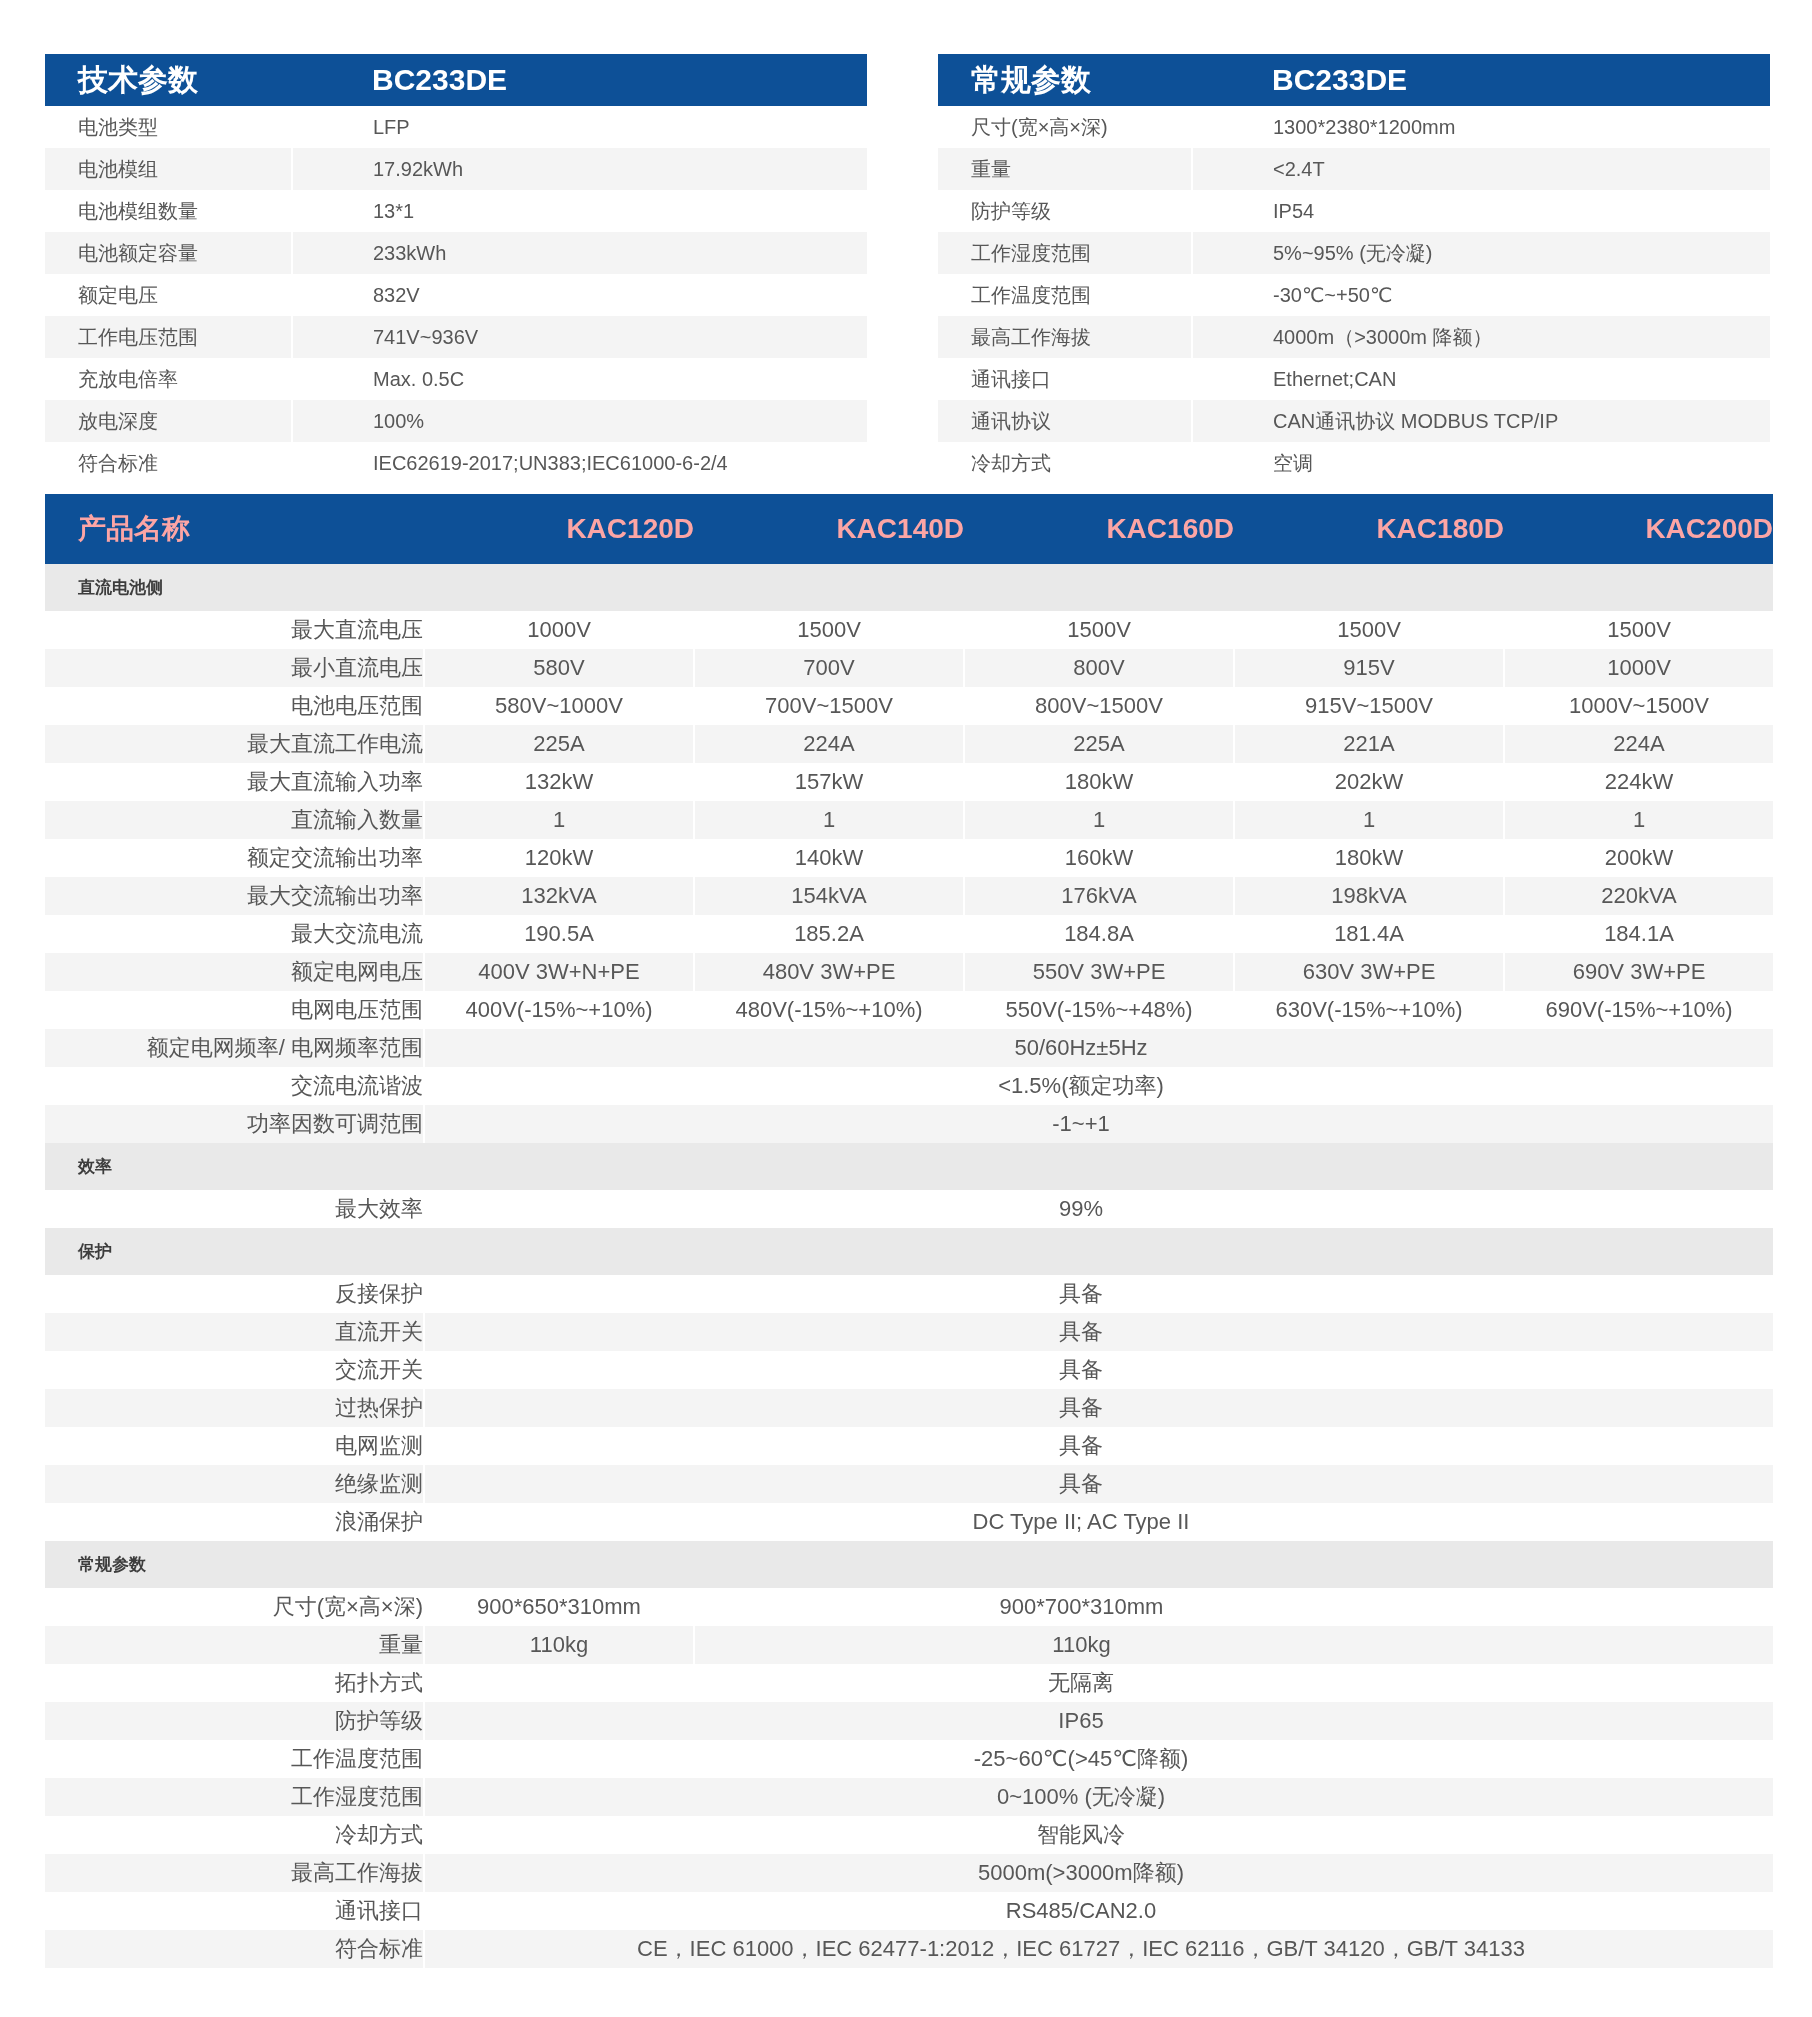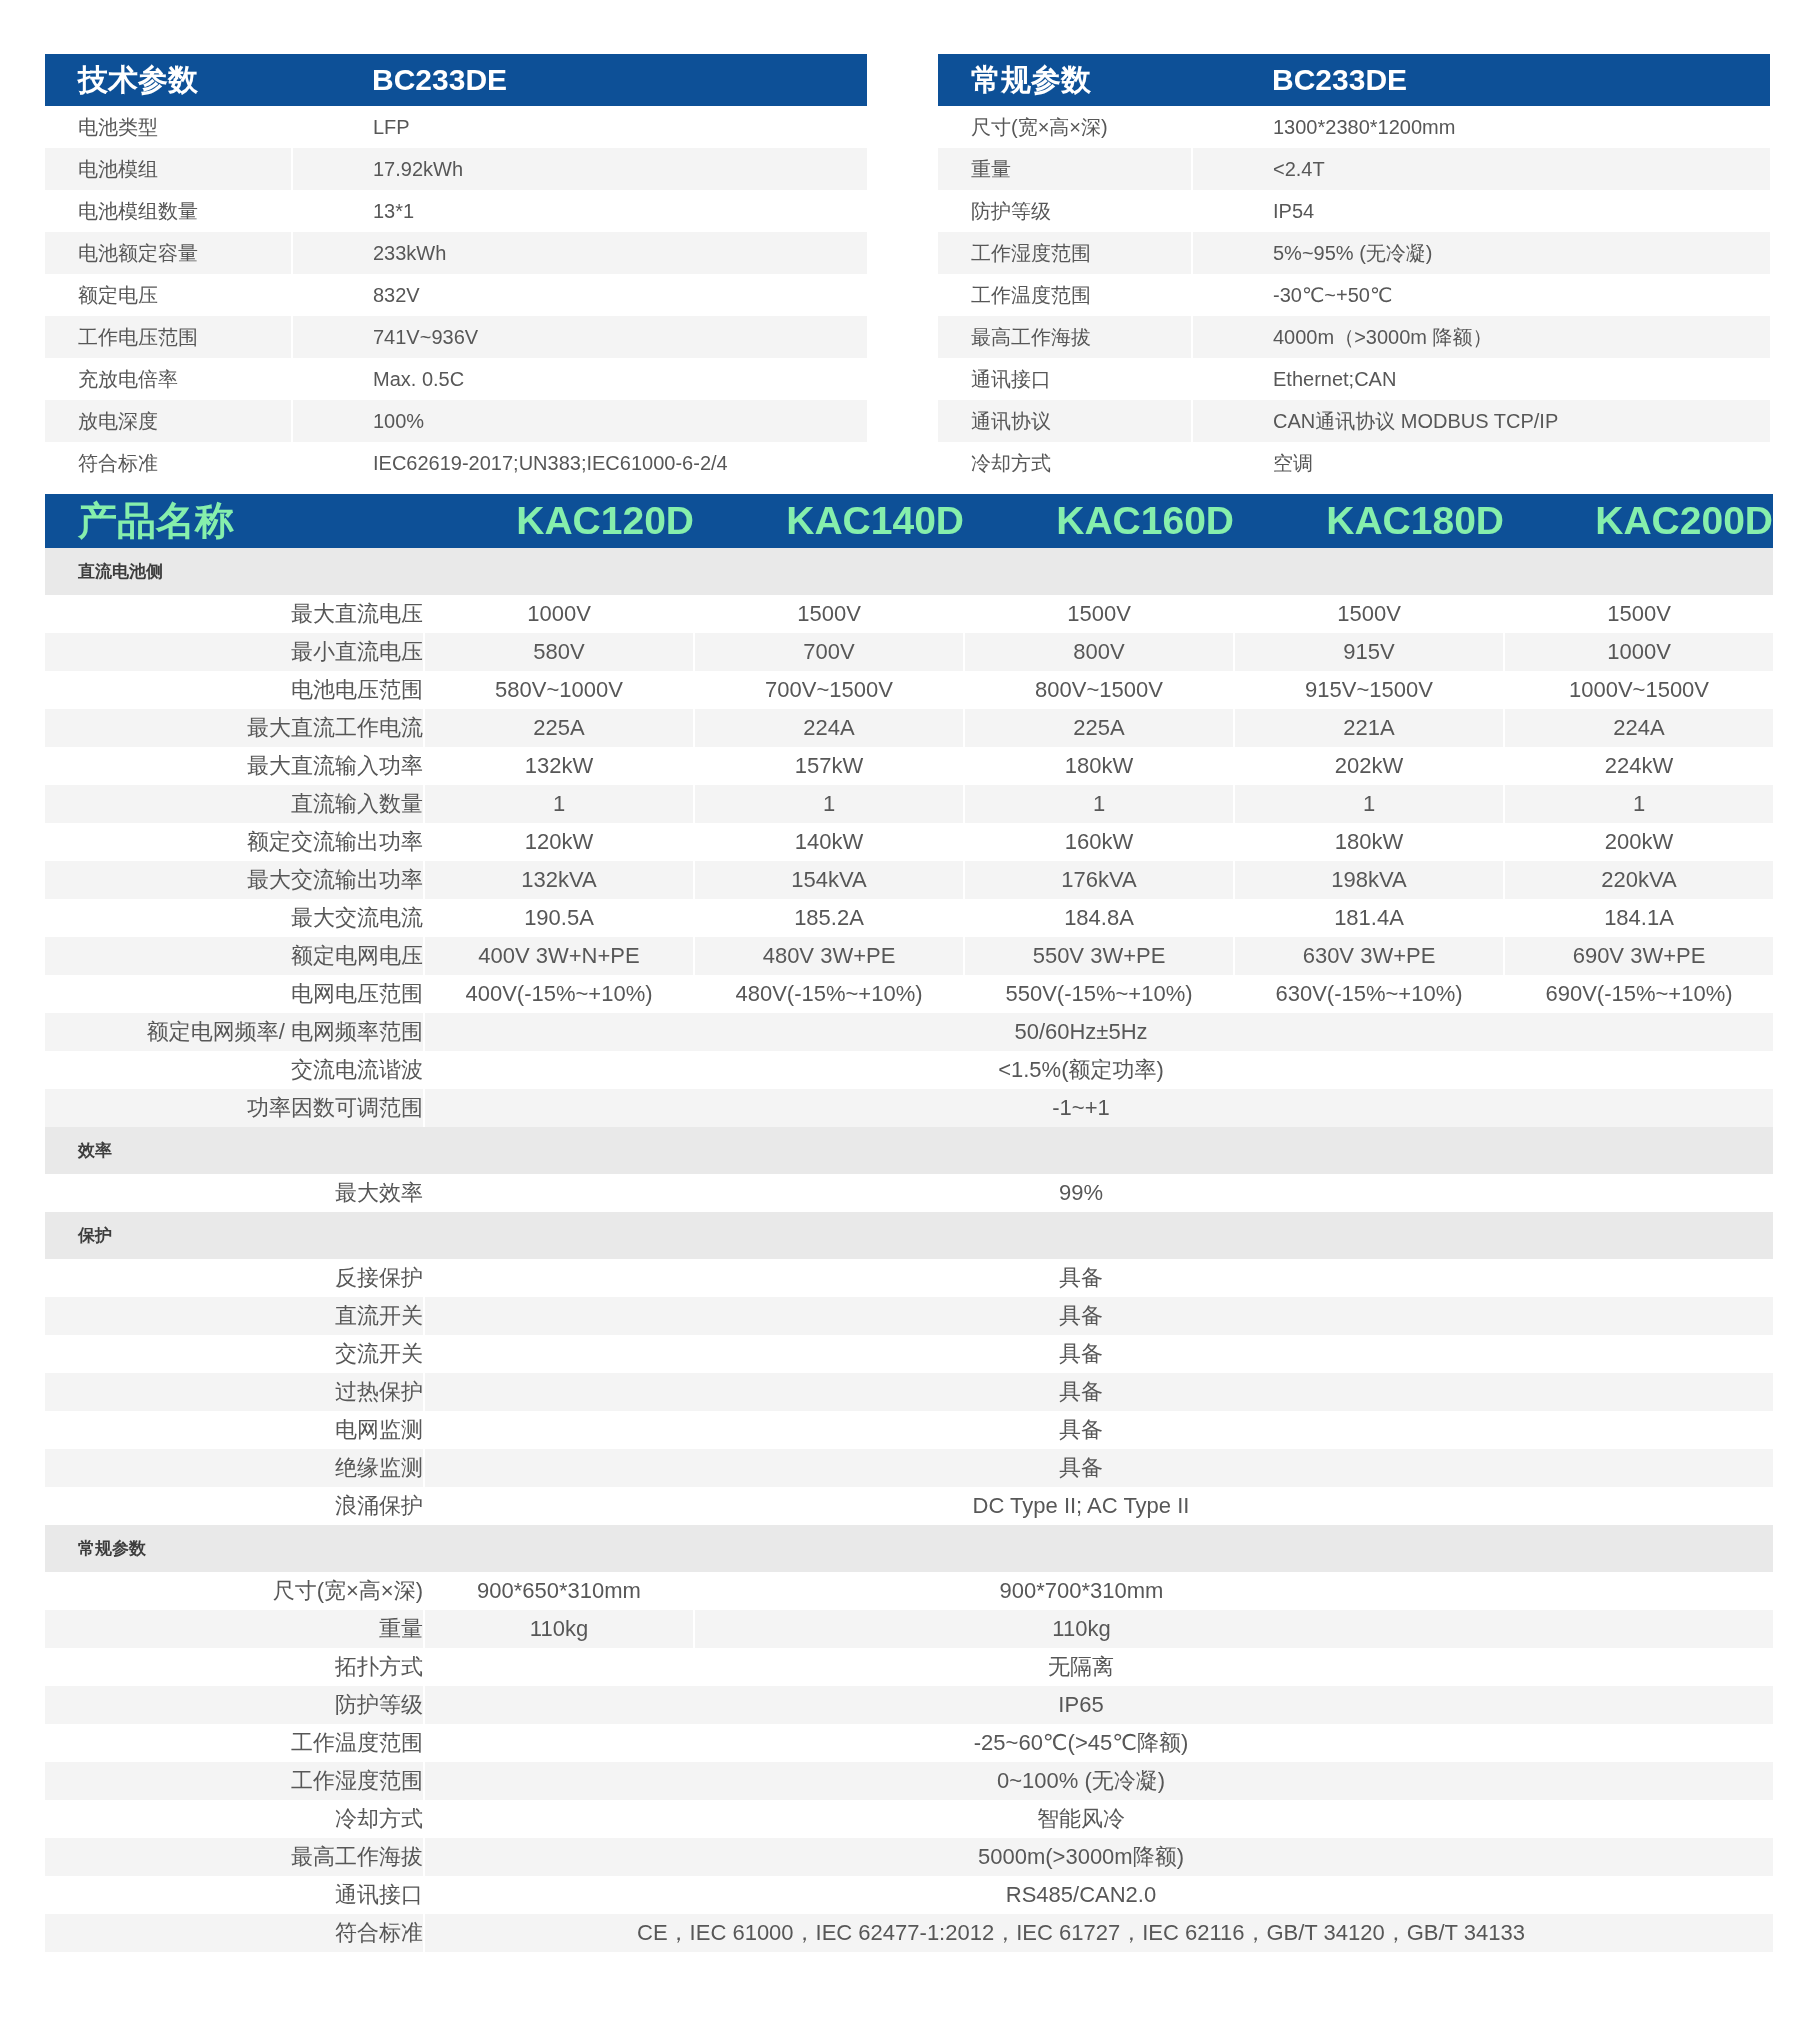--- a/index.html
+++ b/index.html
@@ -24,22 +24,22 @@
   .spec-table .h-label { padding-left: 33px; }
   .spec-table .h-model { padding-left: 80px; }
   .spec-table td { height: 42px; font-size: 20px; padding: 0; vertical-align: middle; }
   .spec-table td.label { padding-left: 33px; }
   .spec-table td.value { padding-left: 80px; border-left: 2.4px solid #ffffff; }
   .spec-table tr.alt td { background: var(--row-alt); }
 
   
   .big-table { width: 1726px; margin-top: 9.8px; }
   .big-table thead th {
-    background: var(--blue); color: #86efac; height: 49px;
-    font-size: 39px; font-weight: bold; padding: 0;
+    background: var(--blue); color: #fca5a5; height: 70px;
+    font-size: 28px; font-weight: bold; padding: 0;
   }
   .big-table th.p-title { text-align: left; padding-left: 33px; }
   .big-table th.model   { text-align: right; }
   .big-table td { height: 38px; font-size: 22px; padding: 0; vertical-align: middle; }
   .big-table td.band {
     background: var(--band); color: var(--band-text); font-weight: bold;
     font-size: 17px; height: 47px; padding-left: 33px;
   }
   .big-table td.rlabel { padding-left: 33px; text-align: right; }
   .big-table td.val { text-align: center; border-left: 2.4px solid #ffffff; }
@@ -258,21 +258,21 @@
           <td class="val">400V 3W+N+PE</td>
           <td class="val">480V 3W+PE</td>
           <td class="val">550V 3W+PE</td>
           <td class="val">630V 3W+PE</td>
           <td class="val">690V 3W+PE</td>
         </tr>
         <tr>
           <td class="rlabel">电网电压范围</td>
           <td class="val">400V(-15%~+10%)</td>
           <td class="val">480V(-15%~+10%)</td>
-          <td class="val">550V(-15%~+10%)</td>
+          <td class="val">550V(-15%~+48%)</td>
           <td class="val">630V(-15%~+10%)</td>
           <td class="val">690V(-15%~+10%)</td>
         </tr>
         <tr class="alt">
           <td class="rlabel">额定电网频率/ 电网频率范围</td>
           <td class="val merged" colspan="5">50/60Hz±5Hz</td>
         </tr>
         <tr>
           <td class="rlabel">交流电流谐波</td>
           <td class="val merged" colspan="5">&lt;1.5%(额定功率)</td>

